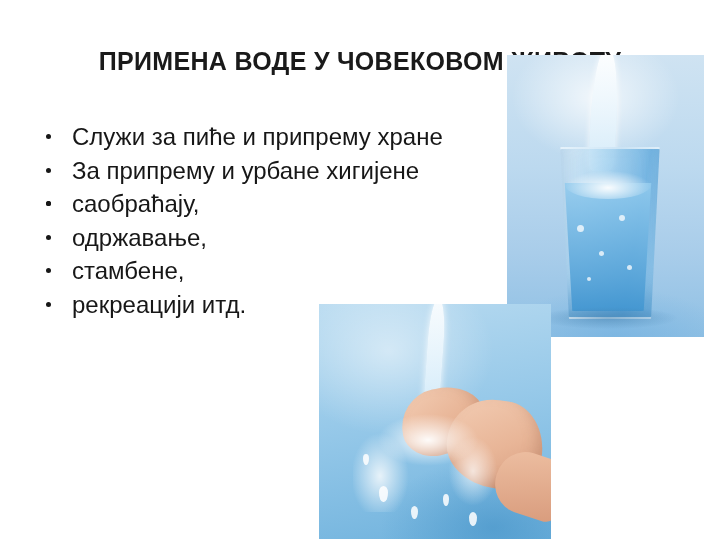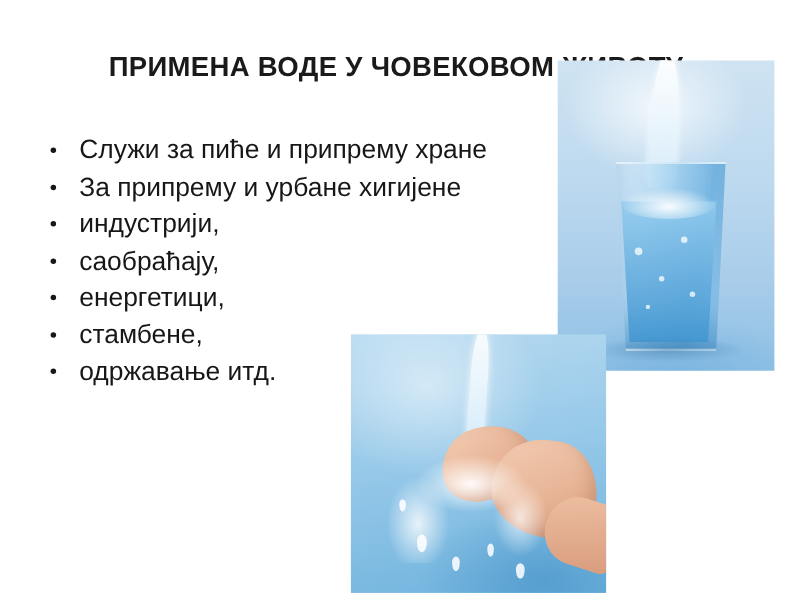--- a/index.html
+++ b/index.html
@@ -244,20 +244,20 @@
     <div class="drip" style="left:60px;top:182px;width:9px;height:16px;"></div>
     <div class="drip" style="left:92px;top:202px;width:7px;height:13px;"></div>
     <div class="drip" style="left:124px;top:190px;width:6px;height:12px;"></div>
     <div class="drip" style="left:44px;top:150px;width:6px;height:11px;"></div>
     <div class="drip" style="left:150px;top:208px;width:8px;height:14px;"></div>
   </div>
 
   <ul id="bullet-list">
     <li><span class="bullet-dot"></span><span>Служи за пиће и припрему хране</span></li>
     <li><span class="bullet-dot"></span><span>За припрему и урбане хигијене</span></li>
-    <li><span class="bullet-dot"></span><span>индустрији,</span></li>
+    <li><span class="bullet-dot"></span></li>
     <li><span class="bullet-dot"></span><span>саобраћају,</span></li>
-    <li><span class="bullet-dot"></span><span>енергетици,</span></li>
+    <li><span class="bullet-dot"></span><span>одржавање,</span></li>
     <li><span class="bullet-dot"></span><span>стамбене,</span></li>
-    <li><span class="bullet-dot"></span><span>одржавање итд.</span></li>
+    <li><span class="bullet-dot"></span><span>рекреацији итд.</span></li>
   </ul>
 
 </div>
 
 </body></html>

